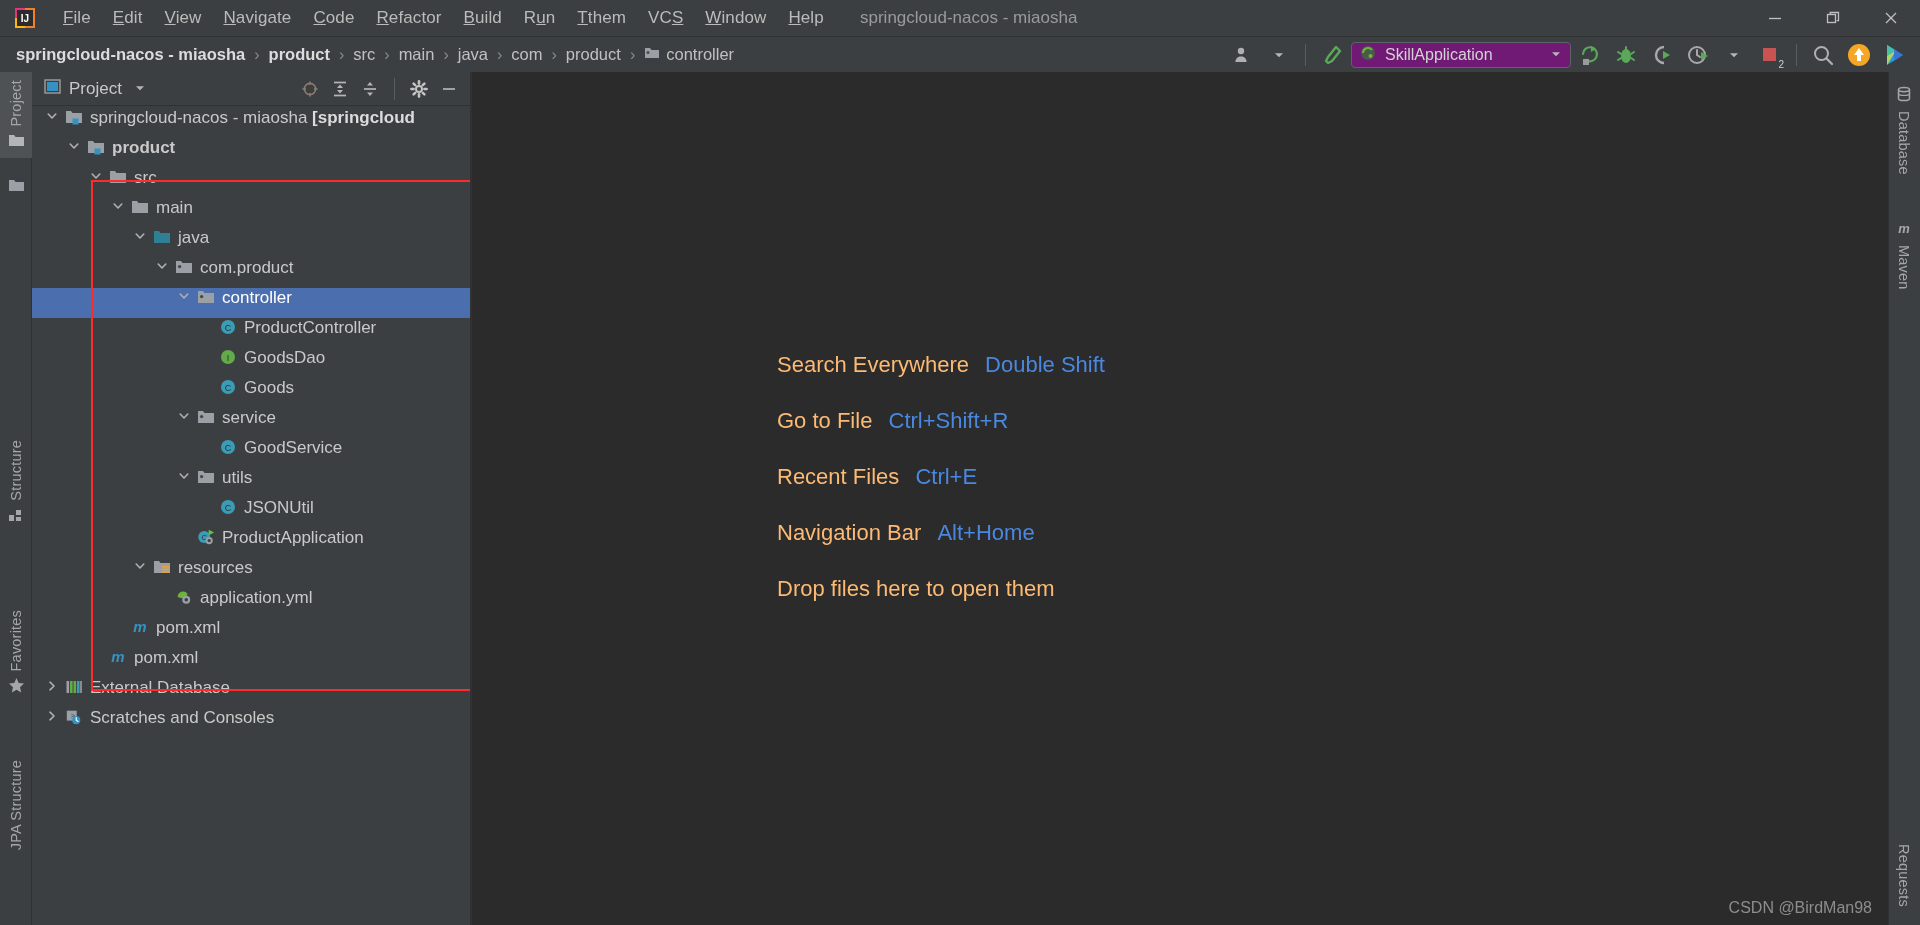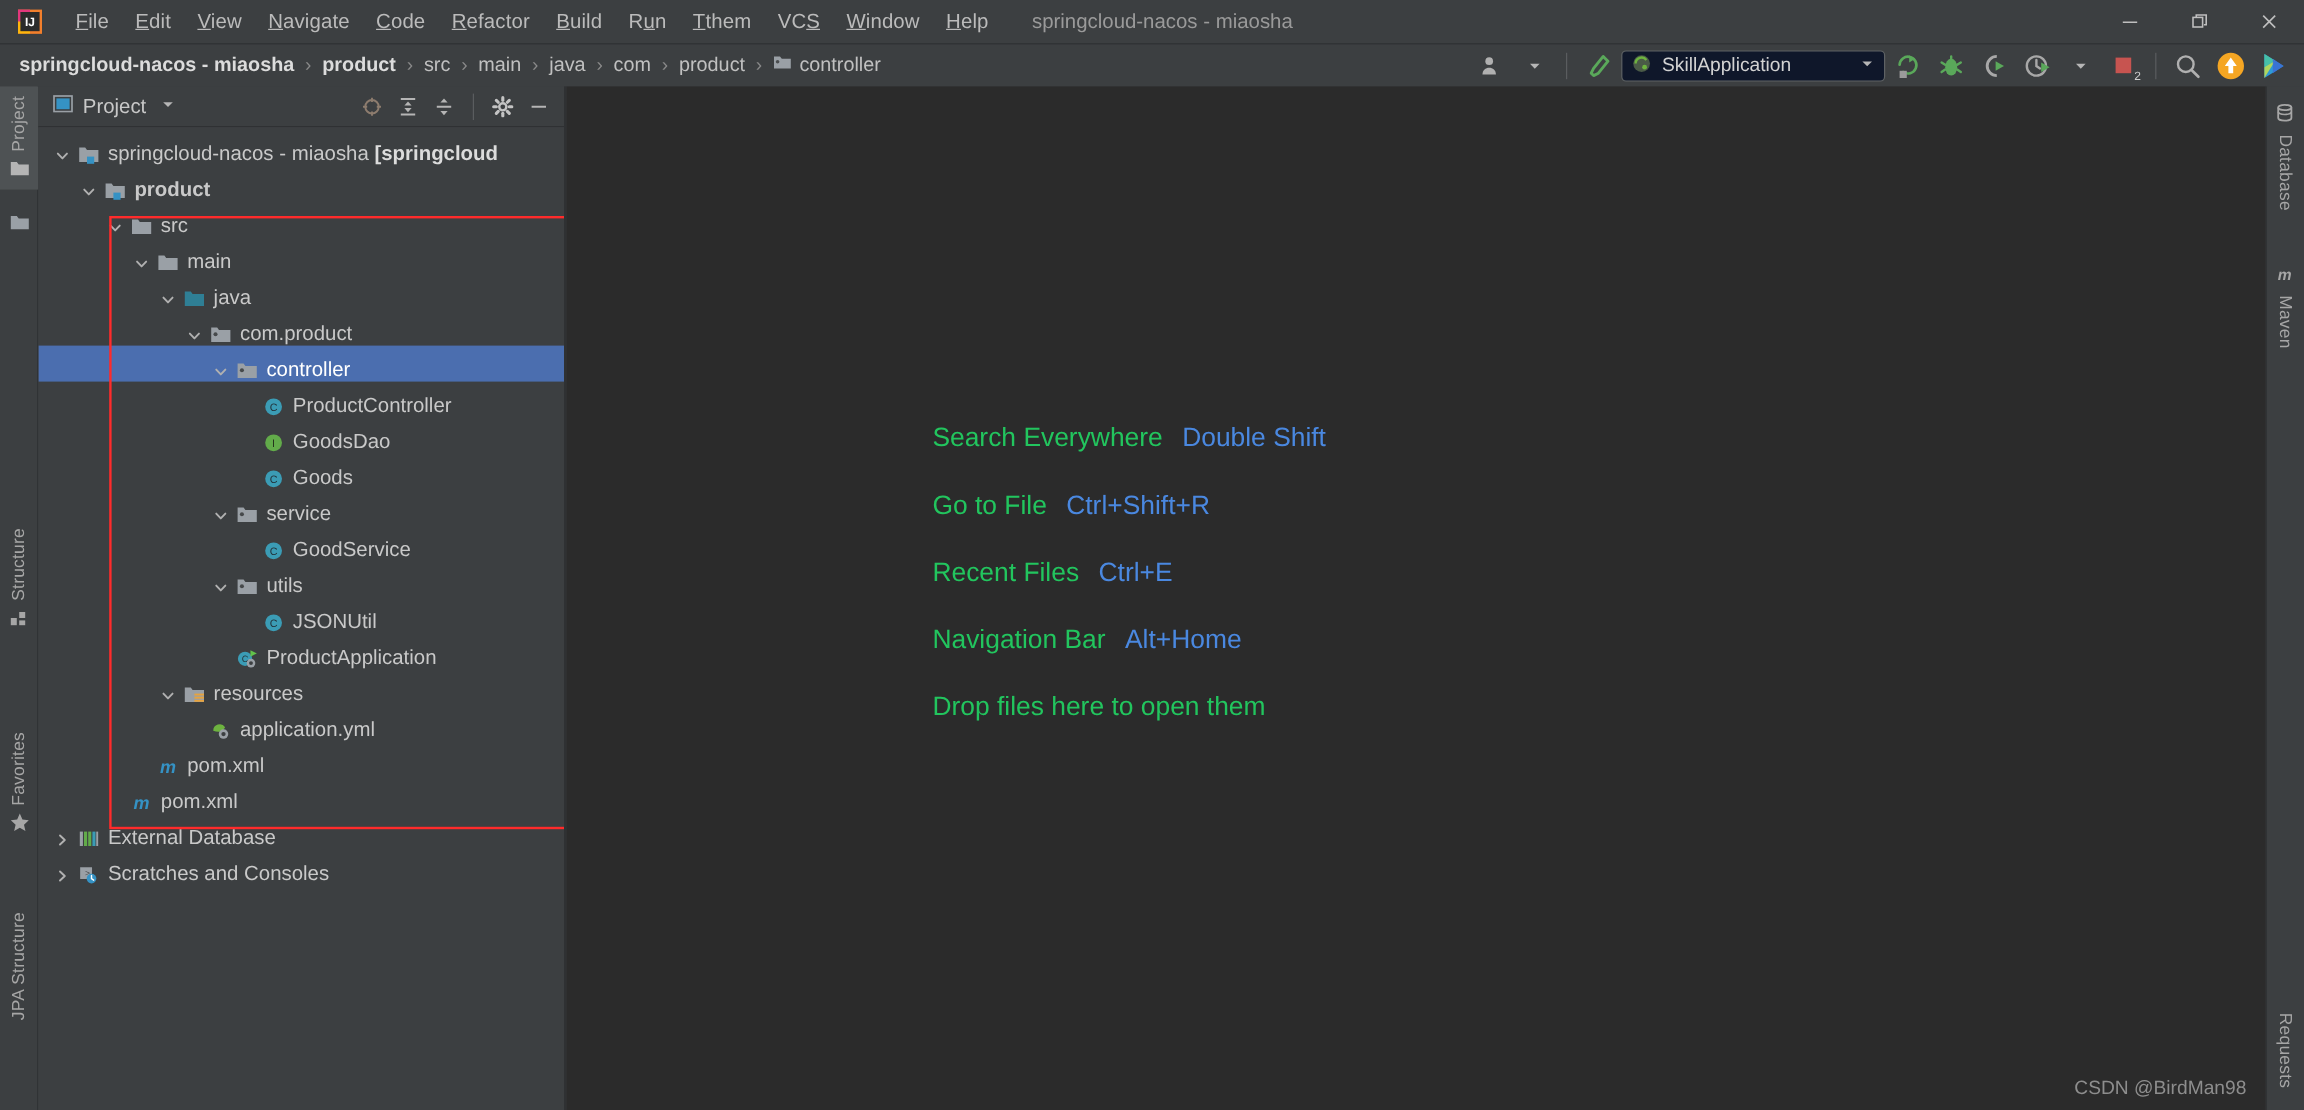--- a/index.html
+++ b/index.html
@@ -45,21 +45,21 @@
   .crumbs { display: flex; align-items: center; margin-left: 14px; }
   .crumb { color: #c0c0c0; font-size: 16.5px; white-space: nowrap; padding: 0 2px; display: flex; align-items: center; gap: 6px;}
   .crumb.bold { font-weight: bold; color: #dcdcdc; }
   .crumb-sep { color: #8a8a8a; font-size: 16px; margin: 0 7px; }
   .nav-right { position: absolute; right: 0; top: 0; height: 36px; display: flex; align-items: center; gap: 2px; padding-right: 8px;}
   .tb-icon { width: 34px; height: 32px; display: flex; align-items: center; justify-content: center; position: relative;}
   .vdiv { width: 1px; height: 22px; background: #5a5d5f; margin: 0 7px; }
   .run-config {
     display: flex; align-items: center; gap: 8px;
     height: 26px; padding: 0 8px 0 7px; min-width: 220px;
-    border: 1px solid #5e6264; border-radius: 4px; background: #0f172a;
+    border: 1px solid #5e6264; border-radius: 4px; background: #701a75;
     color: #d2d2d2; font-size: 16px;
   }
 
   
   .stripe-left {
     position: absolute; left: 0; top: 72px; width: 32px; height: 853px;
     background: #3c3f41; border-right: 1px solid #2f3133;
   }
   .stripe-btn {
     position: absolute; left: 0; width: 32px;
@@ -99,21 +99,21 @@
   .pp-title { color: #c8c8c8; font-size: 17px; margin-left: 8px; }
   .pp-caret { margin-left: 12px; color: #b5b5b5; }
   .pp-tools { margin-left: auto; display: flex; align-items: center; gap: 4px; }
   .pp-tool { width: 26px; height: 26px; display: flex; align-items: center; justify-content: center; }
   .pp-body { flex: 1; background: #3c3f41; position: relative; overflow: hidden; }
   .pp-divider { position: absolute; left: 470px; top: 72px; width: 2px; height: 853px; background: #2f3133; }
 
   
   .tree { position: relative; padding-top: 2px; }
   .trow {
-    display: flex; align-items: flex-end; height: 30px; white-space: nowrap;
+    display: flex; align-items: flex-start; height: 30px; white-space: nowrap;
     font-size: 17px; color: #c9c9c9; position: relative;
   }
   .trow.sel { background: #4b6eaf; color: #ffffff; }
   .trow .label { margin-left: 7px; }
   .trow .label.bold { font-weight: bold; }
   .arrow { width: 16px; height: 16px; display: inline-flex; align-items: center; justify-content: center; flex: none;}
   .spacer { flex: none; }
   .ticon { width: 18px; height: 18px; flex: none; display: inline-flex; align-items: center; justify-content: center; position: relative;}
 
   .hl-box {
@@ -121,21 +121,21 @@
     border: 2.5px solid #ff2b2b; pointer-events: none; z-index: 5;
   }
 
   
   .editor {
     position: absolute; left: 472px; top: 72px; right: 32px; height: 853px;
     background: #2b2b2b;
   }
   .hints { position: absolute; left: 305px; top: 280px; }
   .hint-row { margin-bottom: 30px; font-size: 22px; white-space: nowrap; }
-  .hint-name { color: #22c55e; }
+  .hint-name { color: #fdba74; }
   .hint-key { color: #4a88e0; margin-left: 10px; }
   .watermark {
     position: absolute; right: 16px; bottom: 8px;
     color: #8d8d8d; font-size: 16px; white-space: nowrap;
   }
 </style>
 </head>
 <body>
 
 <div class="app">

